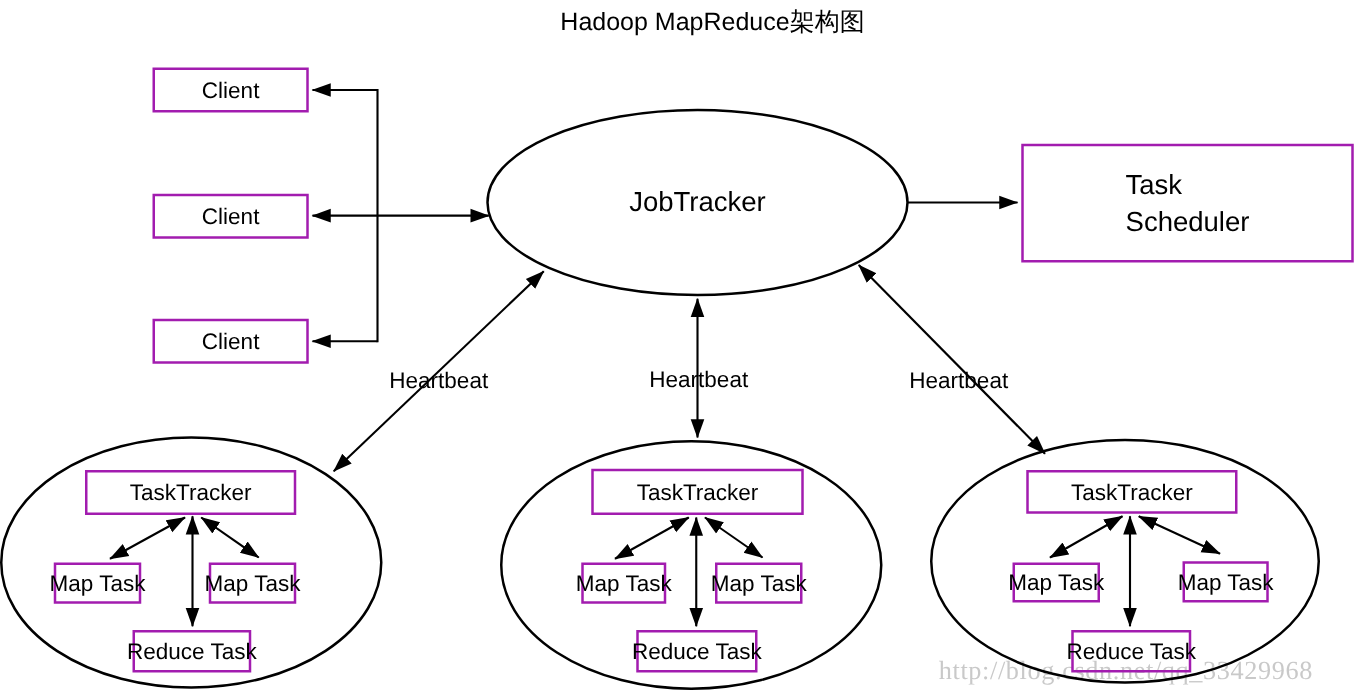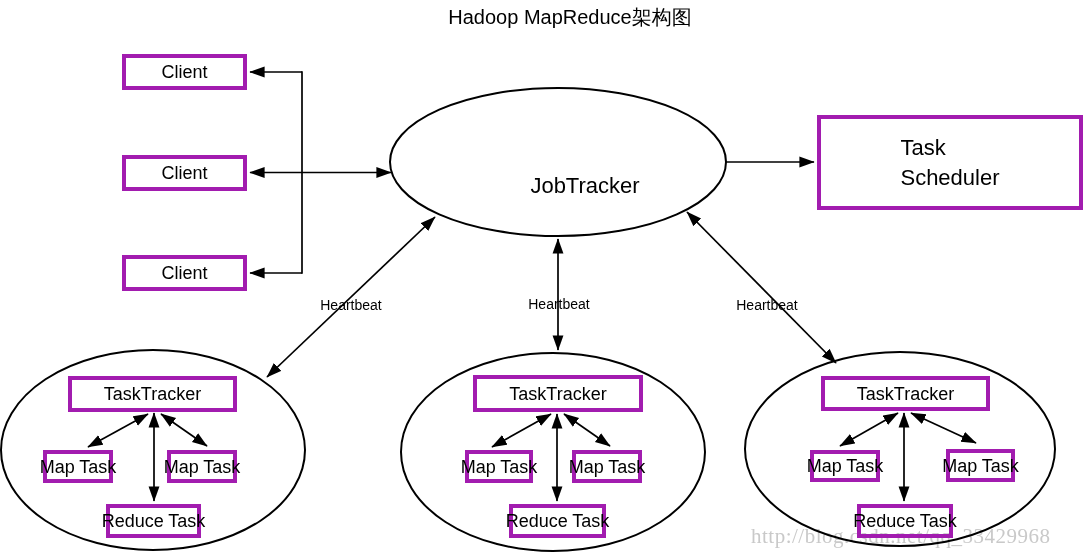--- a/index.html
+++ b/index.html
@@ -8,35 +8,35 @@
     font-family:"Liberation Sans","DejaVu Sans",sans-serif;color:#000;
     overflow:hidden;
   }
   .watermark{
     position:absolute;left:751px;top:524px;z-index:1;
     font-family:"Liberation Serif","DejaVu Serif",serif;
     font-size:21px;letter-spacing:0.5px;color:#c9c9c9;white-space:nowrap;
   }
   svg.shapes{position:absolute;left:0;top:0;z-index:2;}
   .box{
-    position:absolute;z-index:3;border:4px solid #a21caf;box-sizing:border-box;
+    position:absolute;z-index:3;border:2px solid #a21caf;box-sizing:border-box;
     display:flex;align-items:center;justify-content:center;
     font-size:18px;white-space:nowrap;background:transparent;line-height:1;
   }
   .title{
     position:absolute;z-index:3;left:570px;top:4px;transform:translateX(-50%);
     font-size:20px;white-space:nowrap;
   }
   .ellipse-label{
     position:absolute;z-index:3;transform:translate(-50%,-50%);
     font-size:22px;white-space:nowrap;
   }
   .hb-label{
     position:absolute;z-index:3;transform:translate(-50%,-50%);
-    font-size:14px;white-space:nowrap;
+    font-size:18px;white-space:nowrap;
   }
   .ts-box{font-size:22px;}
   .ts-box .ts-text{white-space:pre-line;text-align:left;line-height:1.32;}
 </style>
 </head>
 <body>
 
 <div class="canvas">
 
   <div class="watermark">http://blog.csdn.net/qq_33429968</div>
@@ -82,21 +82,21 @@
   <div class="box" style="left:122px;top:54px;width:125px;height:36px;">
     <span>Client</span>
   </div>
   <div class="box" style="left:122px;top:155px;width:125px;height:36px;">
     <span>Client</span>
   </div>
   <div class="box" style="left:122px;top:255px;width:125px;height:36px;">
     <span>Client</span>
   </div>
 
-  <div class="ellipse-label" style="left:585px;top:162px;margin-top:24px;">JobTracker</div>
+  <div class="ellipse-label" style="left:558px;top:162px;">JobTracker</div>
 
   <div class="box ts-box" style="left:817px;top:115px;width:266px;height:95px;">
     <div class="ts-text">Task
 Scheduler</div>
   </div>
 
   <div class="hb-label" style="left:351px;top:305px;">Heartbeat</div>
   <div class="hb-label" style="left:559px;top:304px;">Heartbeat</div>
   <div class="hb-label" style="left:767px;top:305px;">Heartbeat</div>
 

